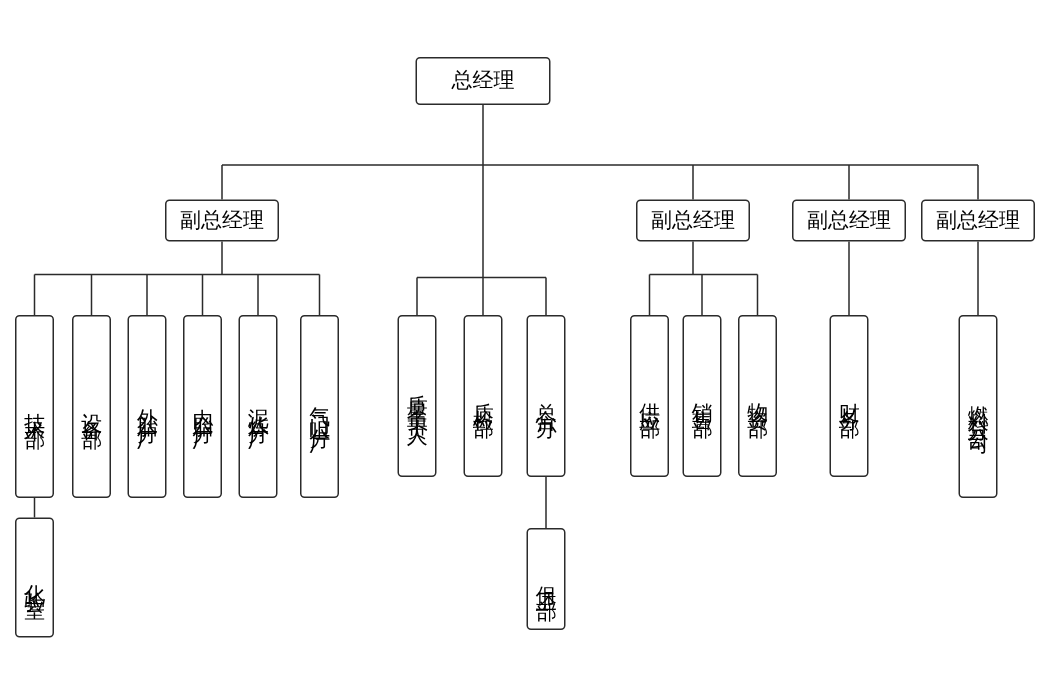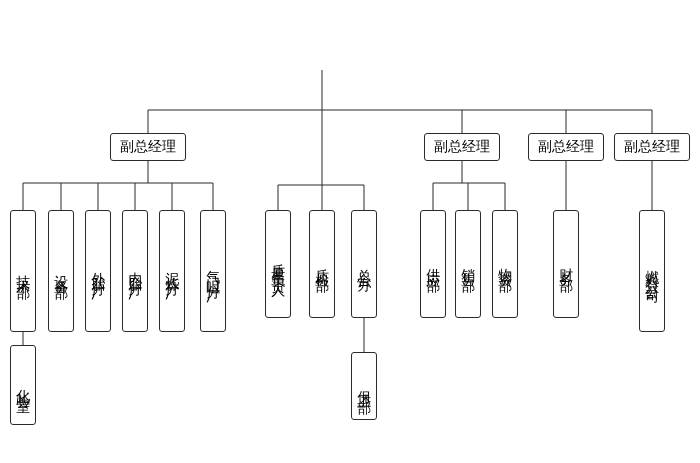--- a/index.html
+++ b/index.html
@@ -70,20 +70,21 @@
       M364 318 V352
       M462 161 V183
       M433 183 H505
       M433 183 V210
       M468 183 V210
       M505 183 V210
       M566 161 V210
       M652 161 V210"></path>
   </svg>
 
+  <div class="box h" style="left:277px; top:38px; width:90px; height:32px;">总经理</div>
 
   <div class="box h" style="left:110px; top:133px; width:76px; height:28px;">副总经理</div>
   <div class="box h" style="left:424px; top:133px; width:76px; height:28px;">副总经理</div>
   <div class="box h" style="left:528px; top:133px; width:76px; height:28px;">副总经理</div>
   <div class="box h" style="left:614px; top:133px; width:76px; height:28px;">副总经理</div>
 
   <div class="box v" style="left:10px; top:210px; width:26px; height:122px;">技术部</div>
   <div class="box v" style="left:48px; top:210px; width:26px; height:122px;">设备部</div>
   <div class="box v" style="left:85px; top:210px; width:26px; height:122px;">外胎分厂</div>
   <div class="box v" style="left:122px; top:210px; width:26px; height:122px;">内胎分厂</div>

